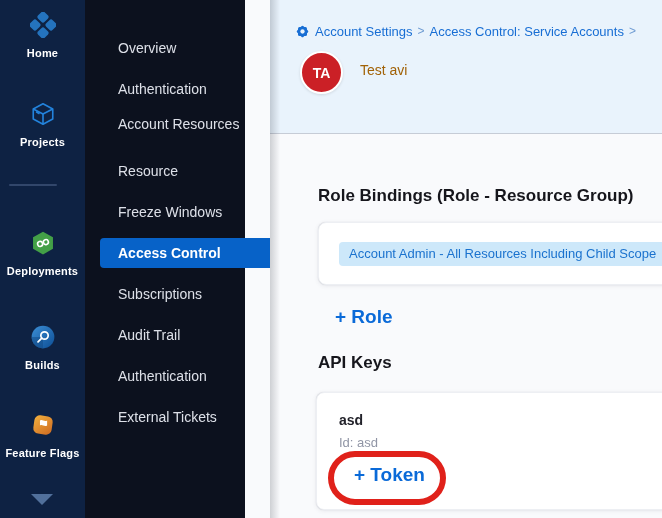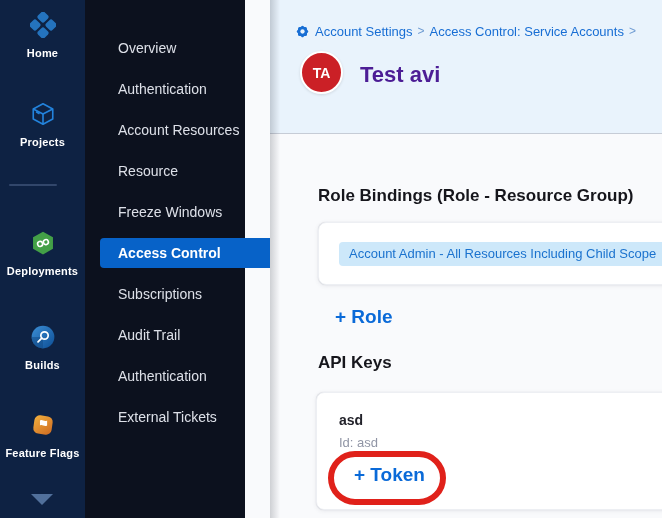--- a/index.html
+++ b/index.html
@@ -69,22 +69,22 @@
   .crumb { color:var(--breadcrumb,#186ED4); cursor:pointer; }
   .crumb-sep { color:#6E9BD2; font-size:12px; }
   .avatar {
     position:absolute; left:30px; top:51px; width:43px; height:43px;
     border-radius:50%; background:var(--avatar,#CB2026);
     border:2px solid #FFFFFF; box-shadow:0 1px 3px rgba(0,0,0,.12);
     color:#FFFFFF; font-size:14px; font-weight:bold;
     display:flex; align-items:center; justify-content:center;
   }
   .entity-title {
-    position:absolute; left:90px; top:62px; font-size:22px; color:#4c1d95;
-    font-weight:700;
+    position:absolute; left:90px; top:62px; font-size:14px; color:#a16207;
+    font-weight:400;
   }
 
   
   .section-heading {
     position:absolute; left:48px; font-size:17px; font-weight:bold; color:#16161C;
     white-space:nowrap;
   }
   .card {
     position:absolute; left:48px; background:#FFFFFF; border-radius:8px;
     border:1px solid #EDEFF3;
@@ -192,21 +192,21 @@
     </span>
     <span class="lbl">Feature Flags</span>
   </div>
 
   <div class="rail-chevron"></div>
 </nav>
 
 <nav class="subnav">
   <div class="subnav-item" style="top:33px;">Overview</div>
   <div class="subnav-item" style="top:74px;">Authentication</div>
-  <div class="subnav-item" style="top:115px;">Account Resources</div>
+  <div class="subnav-item" style="top:109px;">Account Resources</div>
   <div class="subnav-item" style="top:156px;">Resource</div>
   <div class="subnav-item" style="top:197px;">Freeze Windows</div>
   <div class="subnav-item selected" style="top:238px;">Access Control</div>
   <div class="subnav-item" style="top:279px;">Subscriptions</div>
   <div class="subnav-item" style="top:320px;">Audit Trail</div>
   <div class="subnav-item" style="top:361px;">Authentication</div>
   <div class="subnav-item" style="top:402px;">External Tickets</div>
 </nav>
 
 <main class="main">

